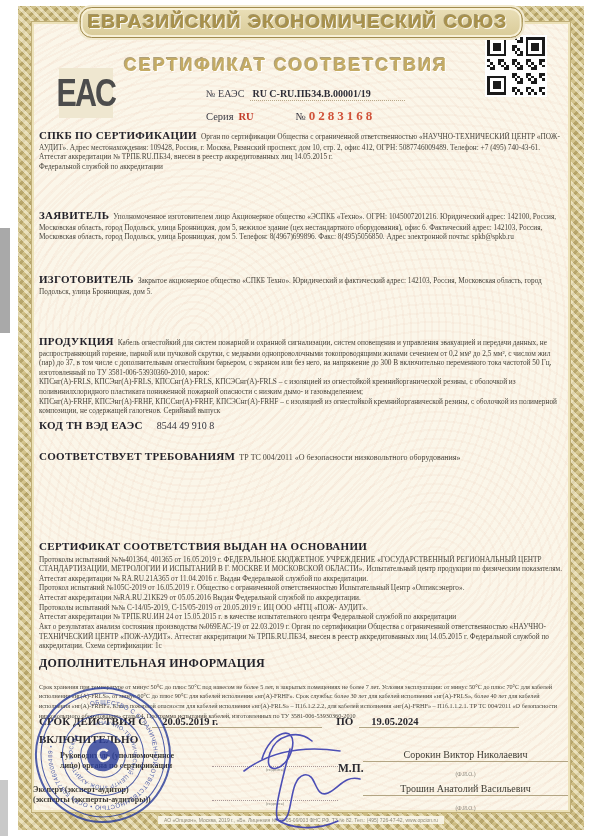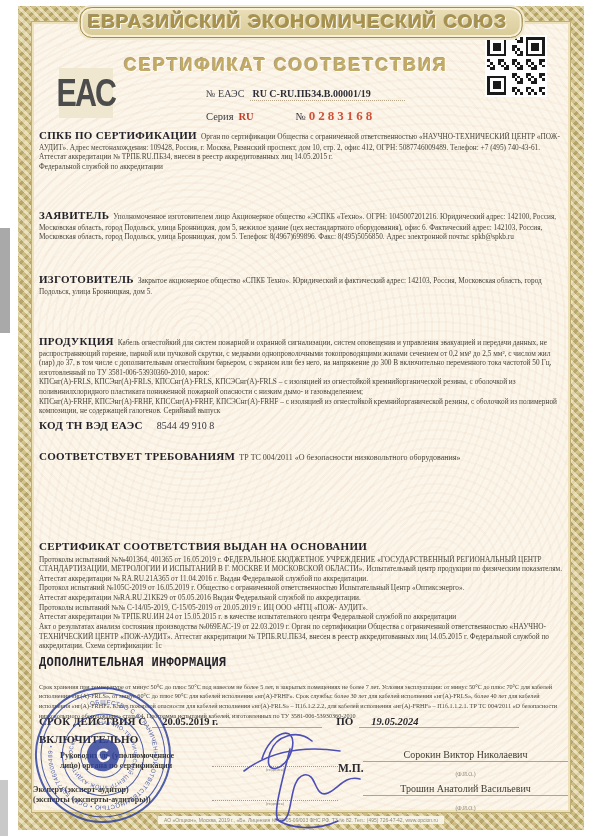--- a/index.html
+++ b/index.html
@@ -60,29 +60,29 @@
   .sec-applicant{top:186px;}
   .sec-manufacturer{top:250px;}
   .sec-product{top:312px;}
   .sec-code{top:396px;}
   .sec-code .val{font-size:10px;margin-left:10px;color:#33323c;}
   .sec-req{top:427px;}
   .sec-req .txt{font-size:8px;}
   .sec-basis{top:517px;}
   .sec-basis b.h{display:block;margin-bottom:1px;}
   .sec-add{top:634px;}
-  .sec-add b.h{display:block;font-size:12px;margin-bottom:10px;font-family:Liberation Mono, monospace;}
+  .sec-add b.h{display:block;font-size:12px;margin-bottom:10px;}
   .sec-add .txt{font-size:6.2px;line-height:1.3;}
 
   
   .validity{position:absolute;left:7px;top:693px;font-size:11px;font-weight:bold;color:#29282f;z-index:2;}
   .validity .date{font-size:10.5px;border-bottom:1px solid #b3a583;display:inline-block;text-align:left;}
   .validity .d1{width:160px;padding-left:10px;margin-left:6px;}
   .validity .po{margin-left:14px;}
-  .validity .d2{width:148px;padding-left:12px;margin-left:6px;font-style:italic;}
+  .validity .d2{width:148px;padding-left:12px;margin-left:6px;}
   .inclusive{position:absolute;left:7px;top:711px;font-size:11px;font-weight:bold;color:#29282f;z-index:2;}
 
   
   .sig-role{position:absolute;font-size:8px;font-weight:bold;line-height:1.3;color:#3b3933;white-space:pre-line;z-index:2;}
   .role1{left:28px;top:729px;width:170px;}
   .role2{left:1px;top:763px;width:190px;}
   .sigline{position:absolute;width:126px;border-bottom:1px dotted #a99;height:12px;z-index:2;}
   .sigline .cap{position:absolute;top:13px;left:0;right:0;text-align:center;font-size:4.5px;color:#8a857a;}
   .line1{left:180px;top:732px;}
   .line2{left:180px;top:766px;}

